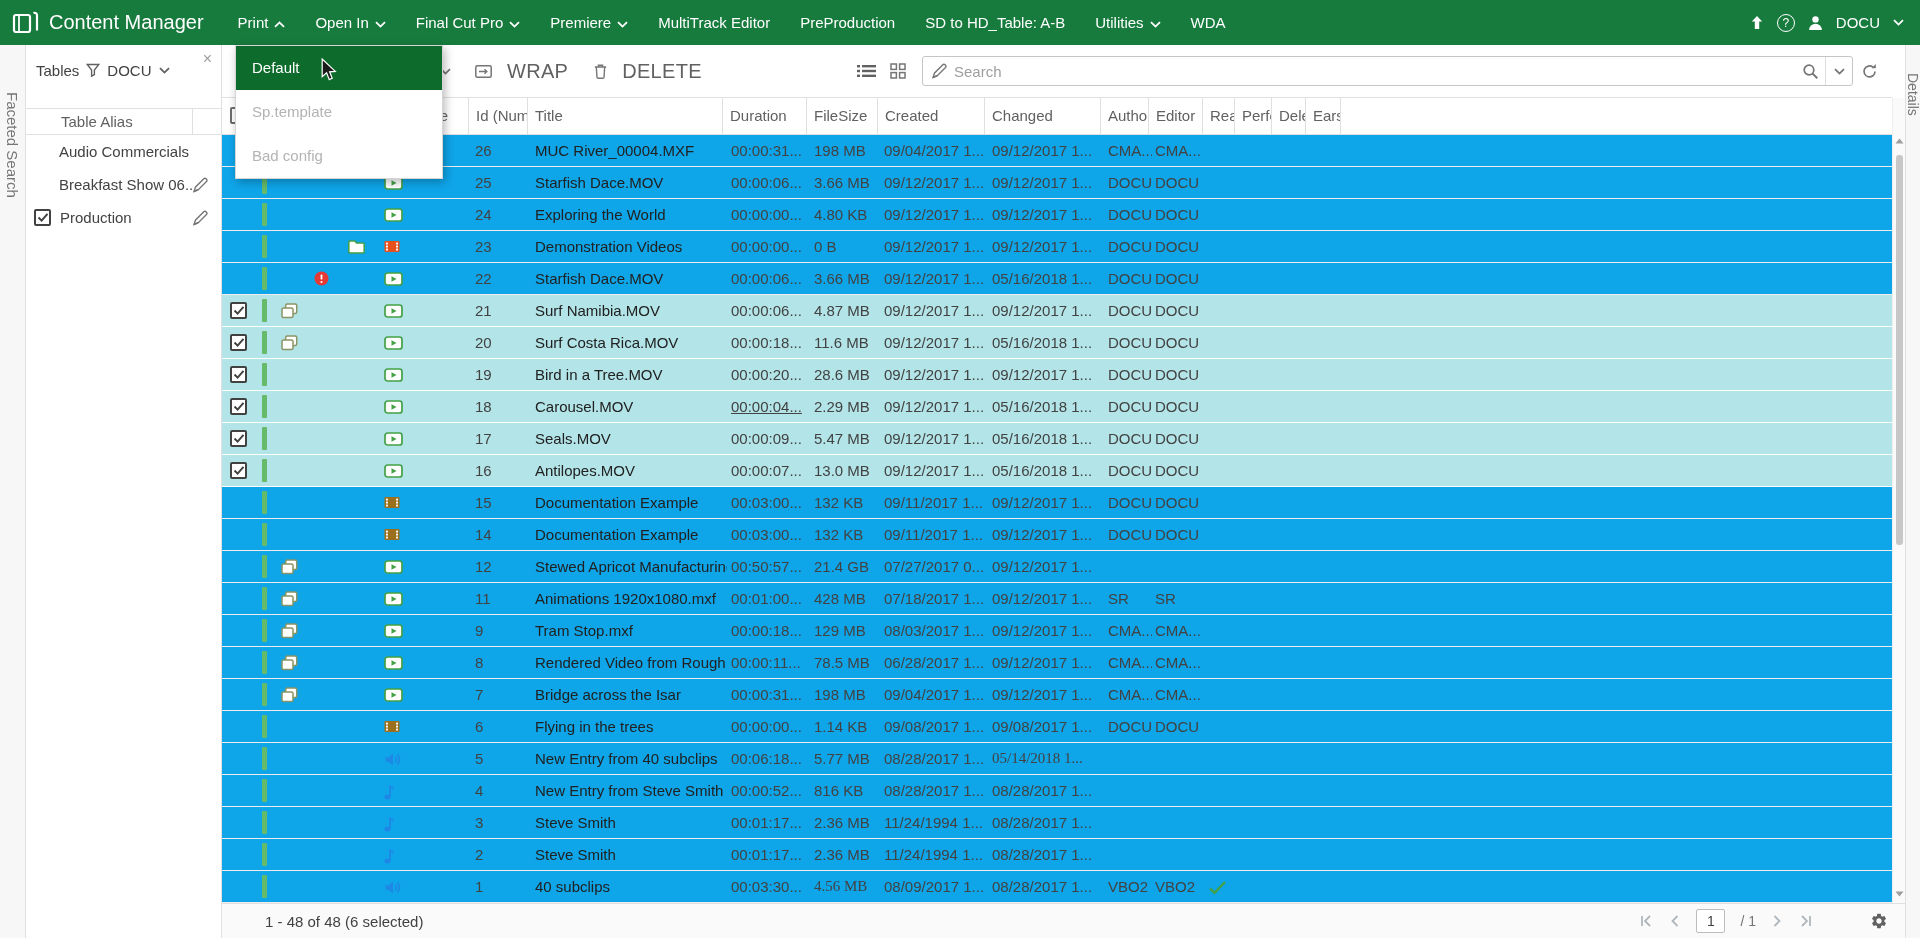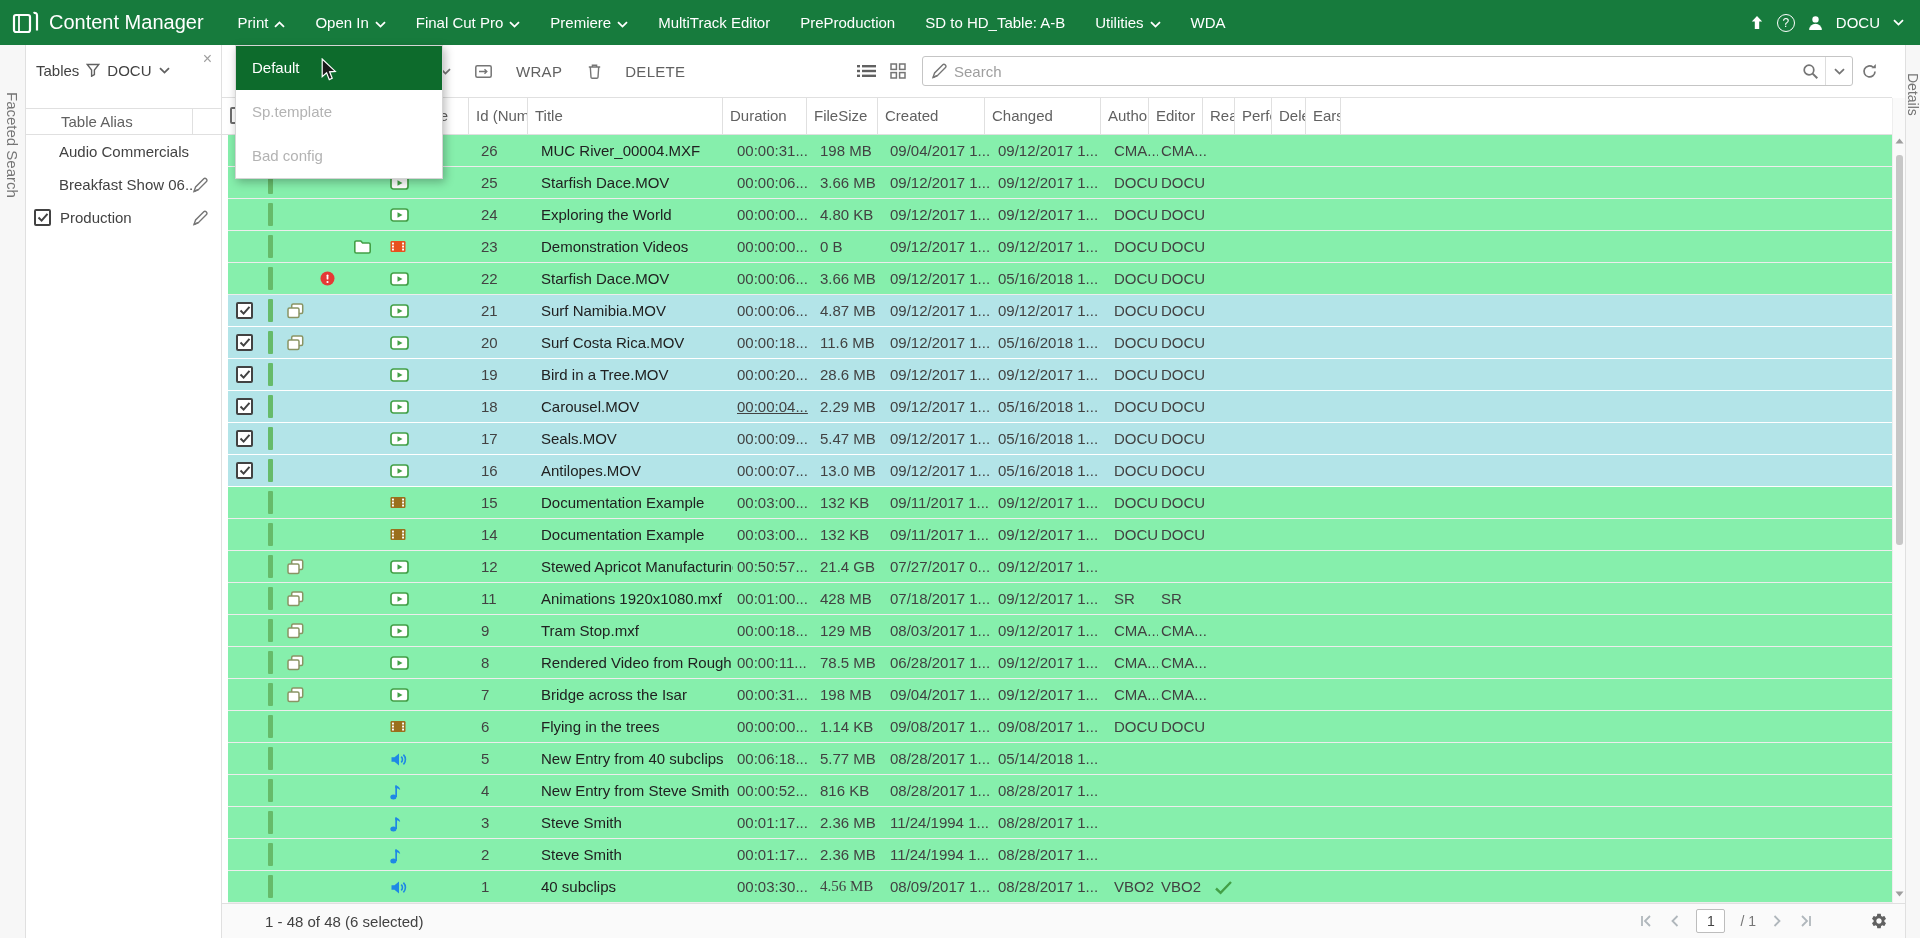--- a/index.html
+++ b/index.html
@@ -51,21 +51,21 @@
   .cb{display:inline-block;width:17px;height:17px;border:2px solid #6d6d6d;border-radius:2px;
       box-sizing:border-box;background:#fff;position:relative;cursor:pointer}
   .cb.checked{border-color:#424242}
   .cb svg{position:absolute;left:0.5px;top:1px}
   .side-item .cb{margin-left:8px;flex:none}
 
   
   #toolbar{position:absolute;left:222px;top:45px;width:1670px;height:53px;background:#fff;
            border-bottom:1px solid #e0e0e0;box-sizing:border-box;display:flex;align-items:center}
   #tb-chev{margin-left:218px;display:flex}
-  .tbtn{display:flex;align-items:center;gap:24px;color:#616161;font-size:15px;cursor:pointer;letter-spacing:.3px}
+  .tbtn{display:flex;align-items:center;gap:15px;color:#616161;font-size:20px;cursor:pointer;letter-spacing:.3px}
   #wrap-btn{margin-left:24px}
   #delete-btn{margin-left:26px}
   #view-list{margin-left:auto;display:flex;cursor:pointer}
   #view-grid{margin-left:14px;display:flex;cursor:pointer}
   #search-box{margin-left:16px;display:flex;align-items:center;height:30px;width:931px;
               border:1px solid #c5c5c5;border-radius:3px;box-sizing:border-box;background:#fff}
   #search-box .wand{margin-left:8px;display:flex}
   #search-input{border:none;outline:none;flex:1;font-size:15px;color:#424242;font-family:inherit;padding:0 6px;min-width:0}
   #search-input::placeholder{color:#9e9e9e}
   #search-mag{display:flex;margin-right:6px;cursor:pointer}
@@ -76,21 +76,21 @@
   
   #thead{position:absolute;left:222px;top:98px;width:1670px;height:37px;background:#fff;
          border-bottom:1px solid #e0e0e0;box-sizing:border-box}
   .hcell{position:absolute;top:0;height:36px;line-height:36px;font-size:15px;color:#616161;
          padding-left:7px;box-sizing:border-box;border-left:1px solid #e0e0e0;overflow:hidden;
          white-space:nowrap;cursor:pointer}
   .hcell.noborder{border-left:none;text-align:right;padding-right:10px;padding-left:0}
   #thead .cb{position:absolute;left:8px;top:9px}
 
   
-  #rows{position:absolute;left:228px;top:135px;width:1670px;height:768px;background:#86efac}
+  #rows{position:absolute;left:222px;top:135px;width:1670px;height:768px;background:#0ea5e9}
   .row{position:relative;height:32px;border-bottom:1px solid #ededed;box-sizing:border-box;cursor:pointer}
   .row.sel{background:#b3e4e8;border-bottom-color:#ffffff}
   .row .c{position:absolute;top:0;height:31px;line-height:31px;font-size:15px;color:#424242;
           white-space:nowrap;overflow:hidden}
   .row .c.title{color:#212121}
   .row .bar{position:absolute;left:40px;top:4px;width:5px;height:23px;background:#66bb6a;border-radius:1px}
   .row .ric{position:absolute;display:flex}
   .row .cb{position:absolute;left:8px;top:7px}
 
   
@@ -780,21 +780,21 @@
             <path d="M1.5 5.3 h3 L9 1.5 v12 L4.5 9.7 h-3 Z" fill="#1e88e5"></path>
             <path d="M11.2 4.6 a4 4 0 0 1 0 5.8" fill="none" stroke="#1e88e5" stroke-width="1.6"></path>
             <path d="M13.4 2.6 a7 7 0 0 1 0 9.8" fill="none" stroke="#1e88e5" stroke-width="1.6"></path>
           </svg>
         </span>
         <span class="c" style="left: 253px; width: 50px;">5</span>
         <span class="c title" style="left: 313px; width: 192px;">New Entry from 40 subclips</span>
         <span class="c" style="left: 509px; width: 80px;">00:06:18...</span>
         <span class="c" style="left: 592px; width: 66px;">5.77 MB</span>
         <span class="c" style="left: 662px; width: 104px;">08/28/2017 1...</span>
-        <span class="c" style="left: 770px; width: 112px;">05/14/2018 1...</span>
+        <span class="c" style="left: 770px; width: 112px; font-family: Liberation Serif, serif;">05/14/2018 1...</span>
       </div>
       <div class="row">
         <span class="bar"></span>
         <span class="ric" style="left: 162px; top: 9px;">
           <svg width="11" height="16" viewBox="0 0 11 16">
             <ellipse cx="3.4" cy="13" rx="3.1" ry="2.5" fill="#1e88e5"></ellipse>
             <rect x="5.3" y="1.5" width="1.7" height="11.5" fill="#1e88e5"></rect>
             <path d="M5.3 1.5 c3.2 0.6 4.6 2 4.9 4.6 c-1.4 -1.6 -3 -2.1 -4.9 -2.2 Z" fill="#1e88e5"></path>
           </svg>
         </span>

